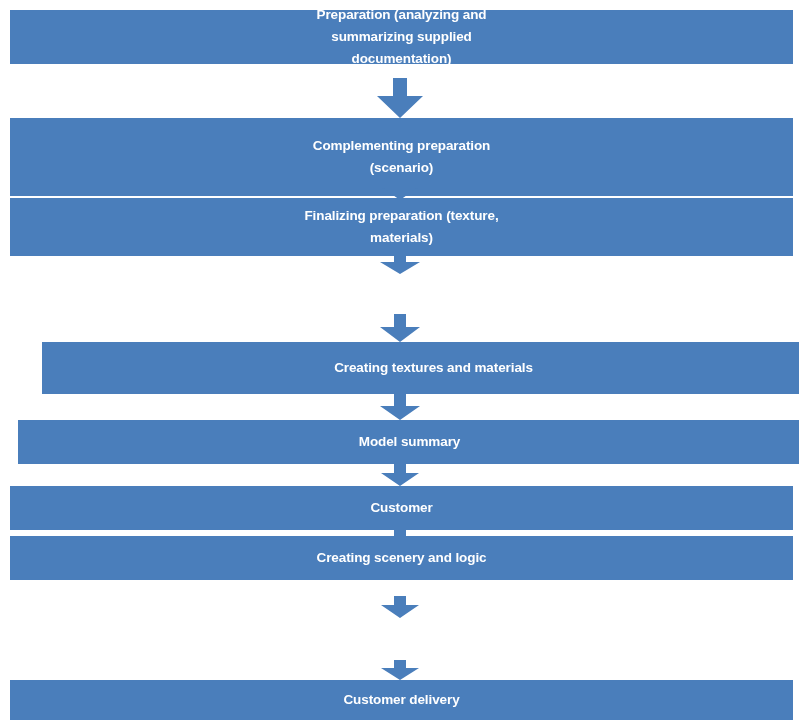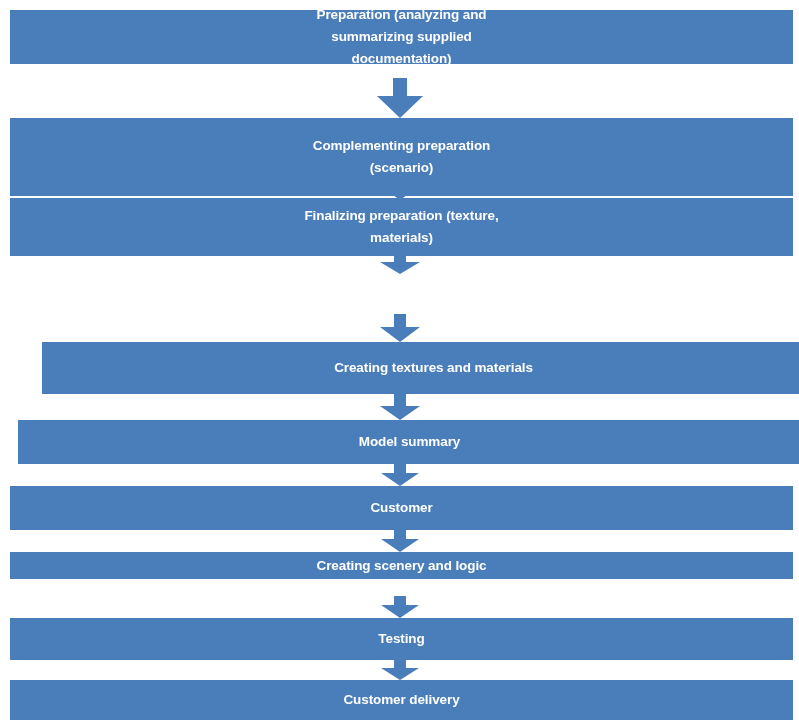--- a/index.html
+++ b/index.html
@@ -115,32 +115,29 @@
 
   <div class="process-box" style="top:486px; height:44px;">
     <span class="box-label">Customer</span>
   </div>
   <div class="connector-arrow" style="top:530px;">
     <svg width="38" height="22" viewBox="0 0 38 22" aria-hidden="true">
       <polygon points="13,0 25,0 25,9 38,9 19,22 0,9 13,9" fill="#4A7EBB"></polygon>
     </svg>
   </div>
 
-  <div class="process-box" style="top:552px; height:27px;">
+  <div class="process-box" style="top:536px; height:44px;">
     <span class="box-label wide">Creating scenery and logic</span>
   </div>
   <div class="connector-arrow" style="top:596px;">
     <svg width="38" height="22" viewBox="0 0 38 22" aria-hidden="true">
       <polygon points="13,0 25,0 25,9 38,9 19,22 0,9 13,9" fill="#4A7EBB"></polygon>
     </svg>
   </div>
 
-  <div class="process-box" style="top:618px; height:42px;">
-    <span class="box-label">Testing</span>
-  </div>
   <div class="connector-arrow" style="top:660px;">
     <svg width="38" height="20" viewBox="0 0 38 20" aria-hidden="true">
       <polygon points="13,0 25,0 25,8 38,8 19,20 0,8 13,8" fill="#4A7EBB"></polygon>
     </svg>
   </div>
 
   <div class="process-box" style="top:680px; height:40px;">
     <span class="box-label">Customer delivery</span>
   </div>
 

